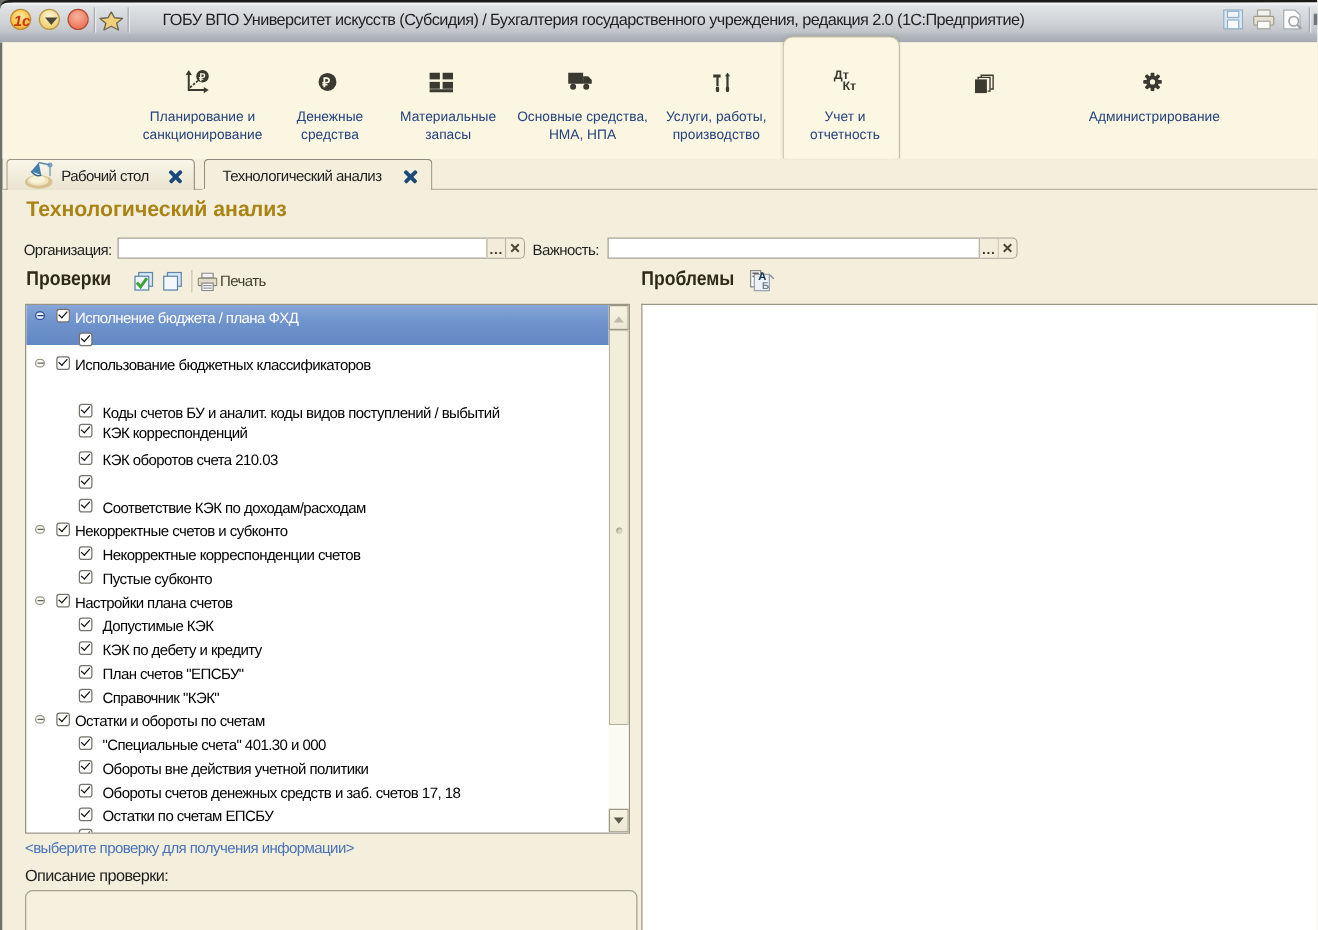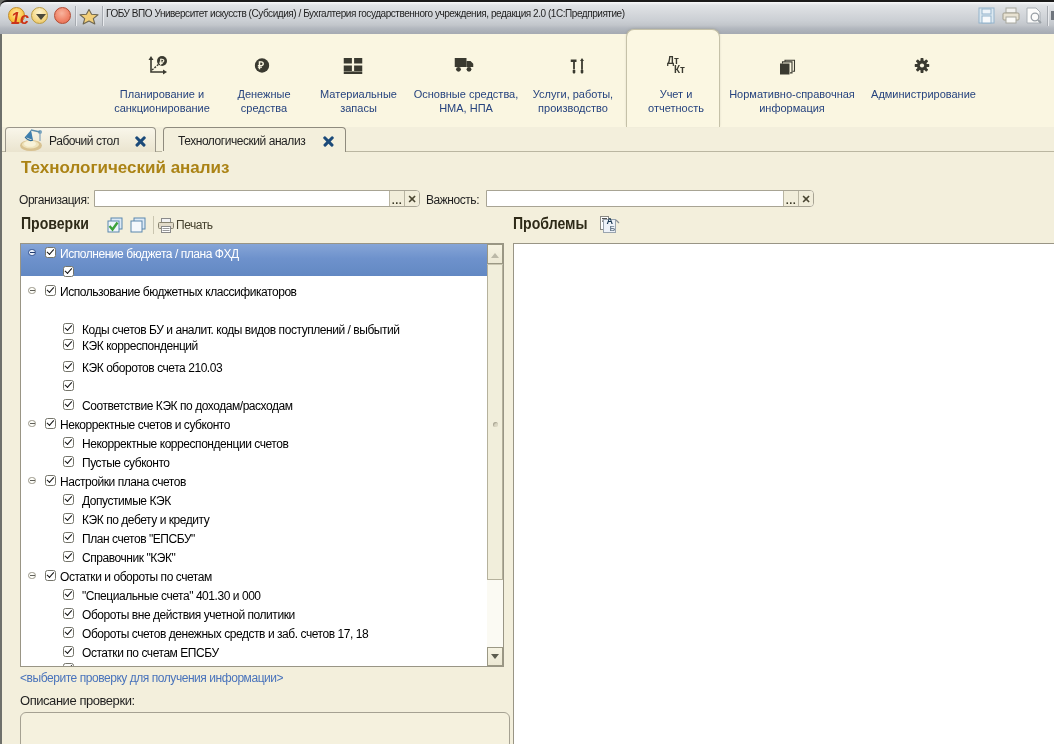--- a/index.html
+++ b/index.html
@@ -5,24 +5,24 @@
 <style>
   * { margin:0; padding:0; box-sizing:border-box; }
   html,body { width:1054px; height:744px; overflow:hidden; }
   body { font-family:"Liberation Sans", sans-serif; background:#f3efdc; position:relative; }
   .abs { position:absolute; }
 
   
   #titlebar { position:absolute; left:0; top:0; width:1054px; height:34px; border-top-left-radius:7px;
     background:linear-gradient(180deg, #f8f9fa 0%, #e0e3e6 10%, #d4d7db 38%, #cbcfd4 58%, #c2c6cb 72%, #b3b8bf 82%, #a9aeb6 94%, #a5aab2 100%);
     border-top:2px solid #1a1a1a; }
-  #titlebar .ttext { position:absolute; left:106px; top:6px; font-size:10px; letter-spacing:-0.45px; color:#1f1f1f; white-space:nowrap; }
+  #titlebar .ttext { position:absolute; left:130px; top:6px; font-size:13px; letter-spacing:-0.45px; color:#1f1f1f; white-space:nowrap; }
   .circbtn { position:absolute; top:5px; width:17px; height:17px; border-radius:50%; }
   #btn1c { left:8px; background:radial-gradient(circle at 50% 35%, #ffe9a8, #fbc749 55%, #f2a71f); border:1px solid #c08a28; }
-  #btn1c span { position:absolute; left:2px; top:2px; font-size:16px; font-weight:bold; color:#cc3317; font-style:italic; }
+  #btn1c span { position:absolute; left:2px; top:2px; font-size:12px; font-weight:bold; color:#cc3317; font-style:italic; }
   #btndown { left:31px; background:radial-gradient(circle at 50% 30%, #fdf4cf, #f4d887 60%, #e8bc55); border:1px solid #b99b44; }
   #btndown:after { content:""; position:absolute; left:3.5px; top:6px; border:5px solid transparent; border-top:6px solid #4c4a3a; }
   #btnred { left:54px; background:radial-gradient(circle at 45% 35%, #f8b49e, #ef8166 60%, #e06a4c); border:1px solid #b44a31; }
   .tsep { position:absolute; top:4px; width:1px; height:20px; background:#a7abb1; box-shadow:1px 0 0 #e8eaed; }
   #star { position:absolute; }
   .ticon { position:absolute; top:5px; }
 
   
   #ribbon { position:absolute; left:2px; top:34px; width:1052px; height:93px; background:#faf6e1; }
   .sect { position:absolute; top:0; height:93px; text-align:center; }
@@ -196,21 +196,20 @@
         <div style="font-size:10px; font-weight:bold; color:#3a3a30; line-height:9px; text-align:left;">Дт<br><span style="padding-left:7px;">Кт</span></div>
       </div>
     <div class="lbl">Учет и<br>отчетность</div>
   </div>
   <div class="sect" style="left:717px; width:146px;">
     <div class="ic" style="margin-left:-5px;"><svg width="17" height="17" viewBox="0 0 17 17">
       <path d="M6.5 3.8 v-1.6 h9.5 v11 h-2" fill="none" stroke="#3a3a30" stroke-width="1.1"></path>
       <path d="M4 5.5 v-1.6 h9.5 v11 h-2" fill="none" stroke="#3a3a30" stroke-width="1.1"></path>
       <rect x="1.5" y="5.5" width="9.5" height="11" fill="#3a3a30"></rect>
     </svg></div>
-    <div class="lbl">Нормативно-справочная<br>информация</div>
   </div>
   <div class="sect" style="left:861px; width:121px;">
     <div class="ic" style="margin-left:-2px;"><svg width="15" height="15" viewBox="0 0 15 15">
       <g fill="#3a3a30">
         <circle cx="7.5" cy="7.5" r="5.1"></circle>
         <g>
           <rect x="6" y="0" width="3" height="15" rx="0.8"></rect>
           <rect x="0" y="6" width="15" height="3" rx="0.8"></rect>
           <rect x="6" y="0" width="3" height="15" rx="0.8" transform="rotate(45 7.5 7.5)"></rect>
           <rect x="6" y="0" width="3" height="15" rx="0.8" transform="rotate(-45 7.5 7.5)"></rect>

